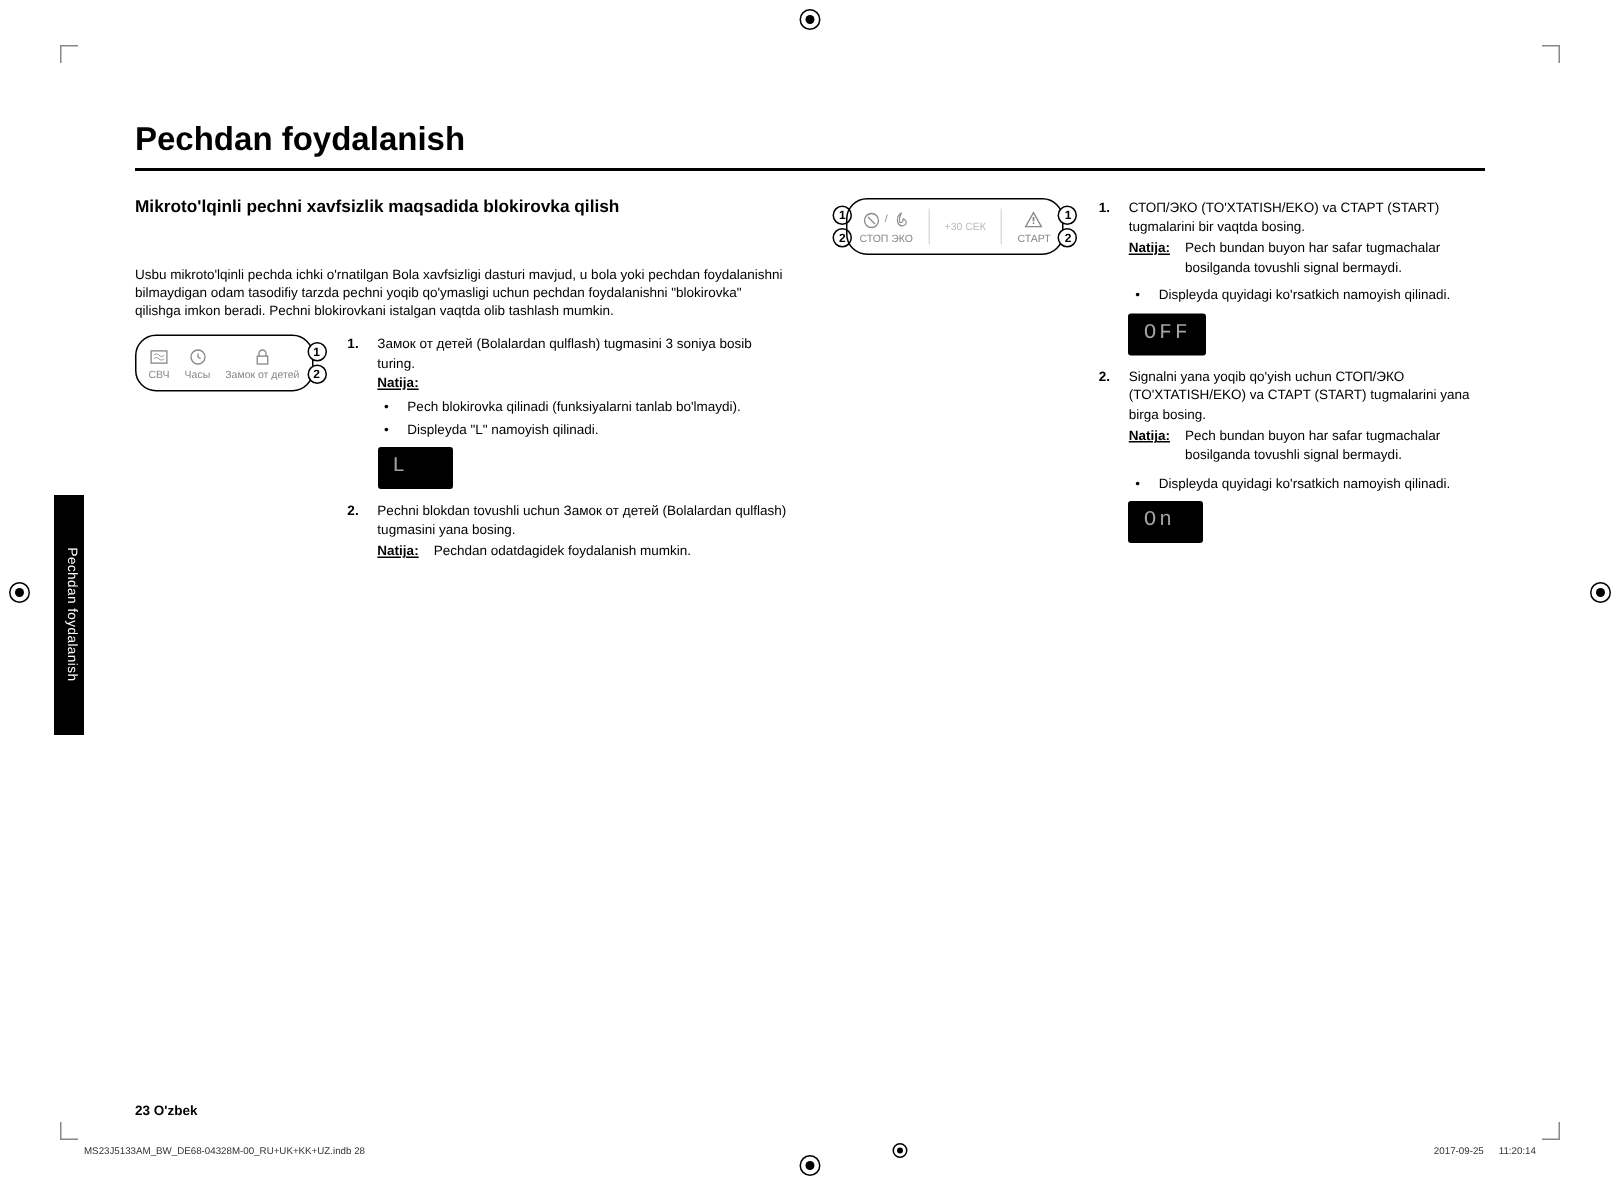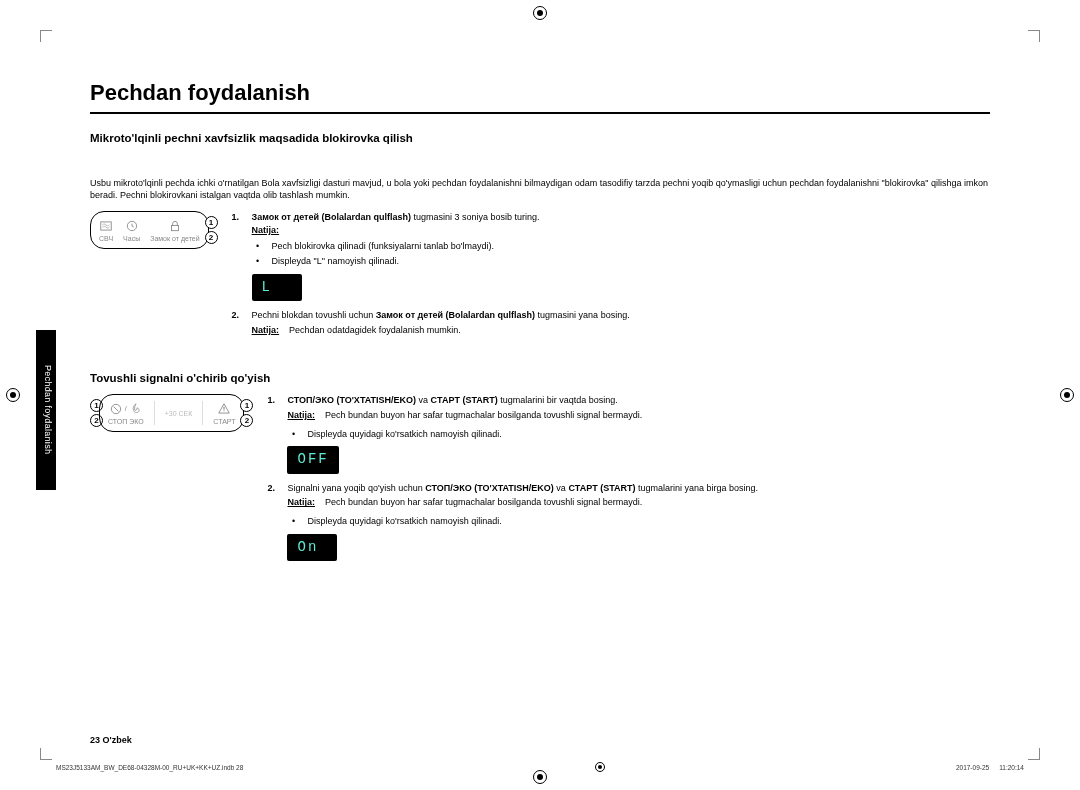--- a/index.html
+++ b/index.html
@@ -61,21 +61,20 @@
     font-weight: bold;
     margin-bottom: 6px;
   }
   .title-rule {
     border-bottom: 2px solid #000;
     margin-bottom: 18px;
   }
   .columns {
     display: flex;
     gap: 30px;
-    flex-direction: column;
   }
   .col {
     flex: 1;
     min-width: 0;
   }
   h2 {
     font-size: 11.5px;
     font-weight: bold;
     margin-bottom: 10px;
   }
@@ -141,21 +140,21 @@
   .step-num { font-weight: bold; width: 12px; flex-shrink:0; }
   .step-txt { flex: 1; }
   .label-underline { text-decoration: underline; font-weight: bold; }
   .bullet-row { display: flex; gap: 8px; margin: 2px 0 2px 0; }
   .bullet-dot { width: 12px; flex-shrink:0; text-align: center; }
   .natija-row { display: flex; gap: 10px; margin: 2px 0; }
   .natija-lbl { text-decoration: underline; font-weight: bold; flex-shrink:0; }
   .display-box {
     display: inline-block;
     background: #000;
-    color: #5eead4;
+    color: #a3a3a3;
     padding: 4px 10px;
     font-family: "Courier New", monospace;
     letter-spacing: 2px;
     font-size: 14px;
     margin: 4px 0 8px 20px;
     min-width: 50px;
     text-align: left;
     border-radius: 2px;
   }
   .sub-indent { margin-left: 20px; }
@@ -171,21 +170,21 @@
     bottom: 18px;
     left: 56px;
     right: 56px;
     font-size: 6.5px;
     color: #333;
     display: flex;
     justify-content: space-between;
     align-items: center;
   }
   .joblang { display:flex; gap:10px; }
-  b { font-weight: bold; }
+  b { font-weight: normal; }
 </style>
 </head>
 <body>
 
 <div class="registration-top">
     <div class="reg-inner"></div>
   </div>
 <div class="registration-bottom">
     <div class="reg-inner"></div>
   </div>
@@ -270,21 +269,20 @@
                 <span class="natija-lbl">Natija:</span>
                 <span>Pechdan odatdagidek foydalanish mumkin.</span>
               </div>
             </div>
           </div>
         </div>
       </div>
     </div>
 
     <div class="col">
-      <h2>Tovushli signalni o'chirib qo'yish</h2>
 
       <div class="panel-row">
         <div style="display:flex; align-items:center;">
           <div class="num-col" style="margin-right:-4px;margin-left:0;">
             <div class="num-badge">1</div>
             <div class="num-badge">2</div>
           </div>
           <div class="panel">
             <div class="panel-item">
               <div style="display:flex;gap:2px;align-items:center;">

